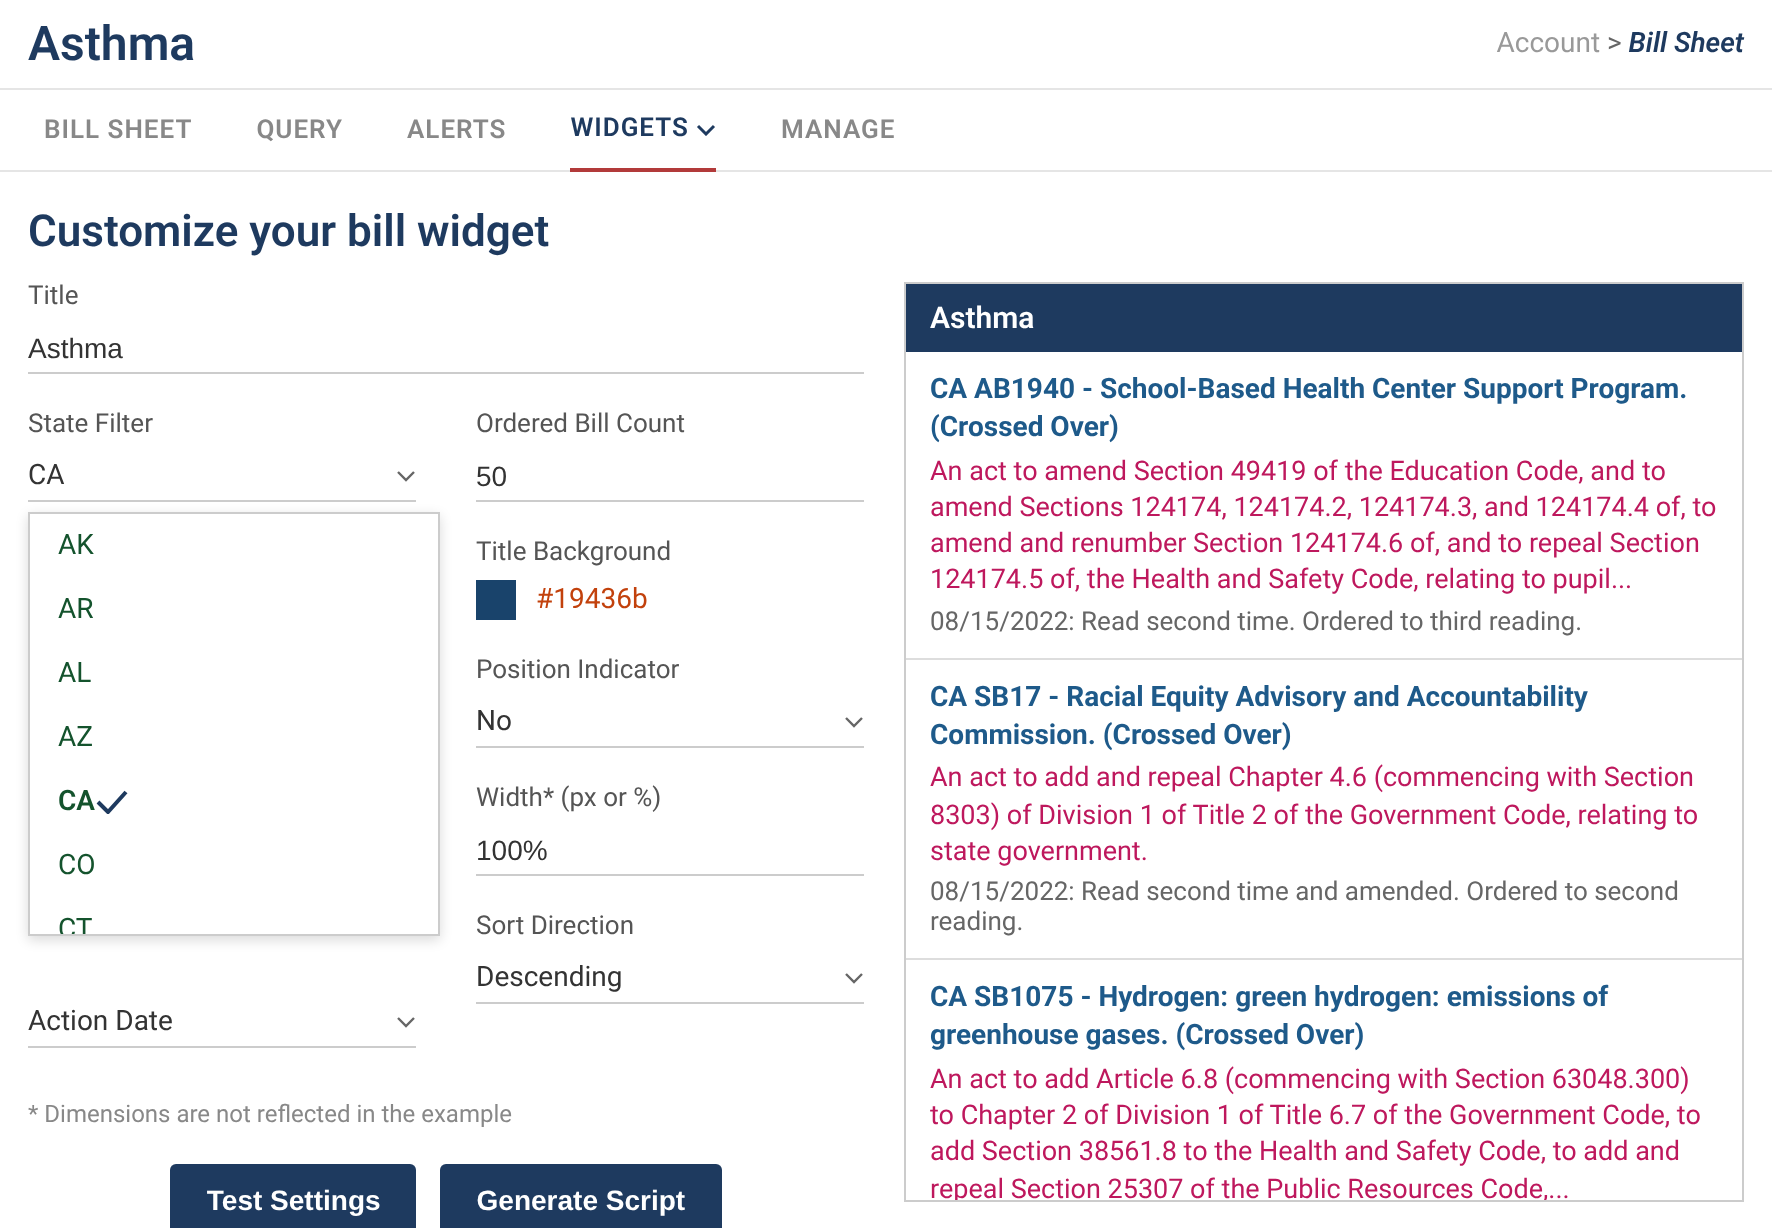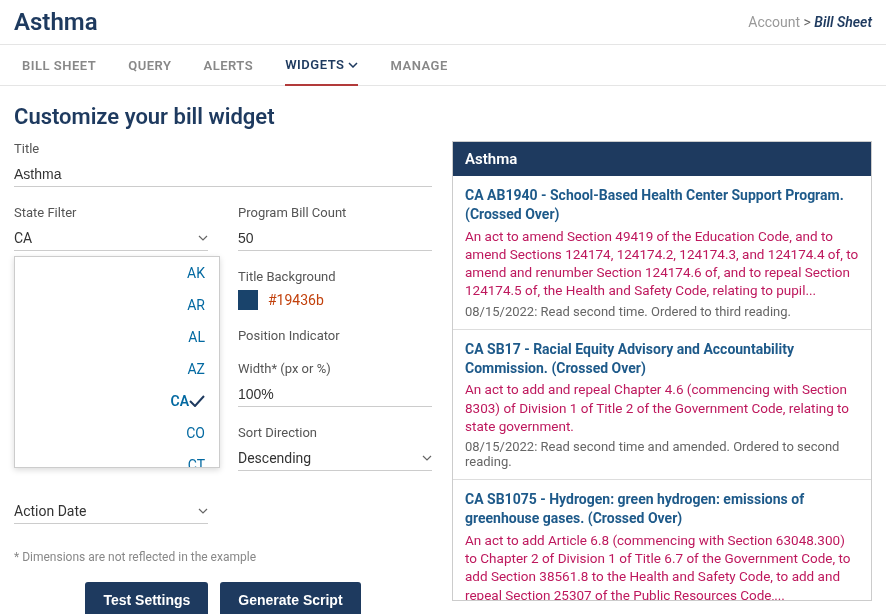--- a/index.html
+++ b/index.html
@@ -21,21 +21,21 @@
   .form-group { margin-bottom: 18px; }
   .form-label { font-size: 13px; color: #555; margin-bottom: 6px; display: block; }
   .form-input { width: 100%; border: none; border-bottom: 1px solid #ccc; padding: 4px 0; font-size: 14px; color: #333; background: transparent; }
   .form-select { width: 100%; border: none; border-bottom: 1px solid #ccc; padding: 4px 0; font-size: 14px; color: #333; background: transparent; display: flex; justify-content: space-between; align-items: center; cursor: pointer; }
   .chevron { width: 10px; height: 6px; }
   .color-row { display: flex; align-items: center; gap: 10px; }
   .color-swatch { width: 20px; height: 20px; background: #19436b; }
   .color-text { font-size: 14px; color: #c2410c; }
   .dropdown-overlay { position: absolute; top: 115px; left: 0; width: 206px; background: #fff; border: 1px solid #ccc; box-shadow: 0 2px 6px rgba(0,0,0,0.15); }
   .dropdown-list { max-height: 210px; overflow-y: scroll; }
-  .dropdown-item { padding: 8px 14px; font-size: 14px; color: #0369a1; cursor: pointer; display: flex; justify-content: flex-end; align-items: center; }
+  .dropdown-item { padding: 8px 14px; font-size: 14px; color: #14532d; cursor: pointer; display: flex; justify-content: flex-start; align-items: center; }
   .dropdown-item.selected { font-weight: 600; }
   .check { width: 16px; height: 12px; }
   .footnote { font-size: 12px; color: #888; margin-top: 8px; }
   .buttons { display: flex; gap: 12px; justify-content: center; margin-top: 18px; }
   .btn { background: #1e3a5f; color: #fff; border: none; padding: 10px 18px; font-size: 14px; font-weight: 600; border-radius: 3px; cursor: pointer; }
   .right { flex: 1; border: 1px solid #ccc; display: flex; flex-direction: column; max-height: 460px; }
   .right-header { background: #1e3a5f; color: #fff; font-weight: 600; font-size: 15px; padding: 8px 12px; }
   .right-body { flex: 1; overflow-y: scroll; }
   .bill { padding: 10px 12px; border-bottom: 1px solid #ddd; }
   .bill-title { font-size: 14px; font-weight: 700; color: #1e5a8a; margin-bottom: 3px; line-height: 1.35; }
@@ -99,32 +99,38 @@
             <span>Action Date</span>
             <svg class="chevron" viewBox="0 0 10 6">
                 <path d="M1 1l4 4 4-4" stroke="#666" stroke-width="1.2" fill="none"></path>
               </svg>
           </div>
         </div>
       </div>
 
       <div class="form-col">
         <div class="form-group">
-          <label class="form-label">Program Bill Count</label>
+          <label class="form-label">Ordered Bill Count</label>
           <input class="form-input" value="50" style="">
         </div>
         <div class="form-group">
           <label class="form-label">Title Background</label>
           <div class="color-row">
             <div class="color-swatch"></div>
             <span class="color-text">#19436b</span>
           </div>
         </div>
         <div class="form-group">
           <label class="form-label">Position Indicator</label>
+          <div class="form-select">
+            <span>No</span>
+            <svg class="chevron" viewBox="0 0 10 6">
+                <path d="M1 1l4 4 4-4" stroke="#666" stroke-width="1.2" fill="none"></path>
+              </svg>
+          </div>
         </div>
         <div class="form-group">
           <label class="form-label">Width* (px or %)</label>
           <input class="form-input" value="100%" style="">
         </div>
         <div class="form-group">
           <label class="form-label">Sort Direction</label>
           <div class="form-select">
             <span>Descending</span>
             <svg class="chevron" viewBox="0 0 10 6">

